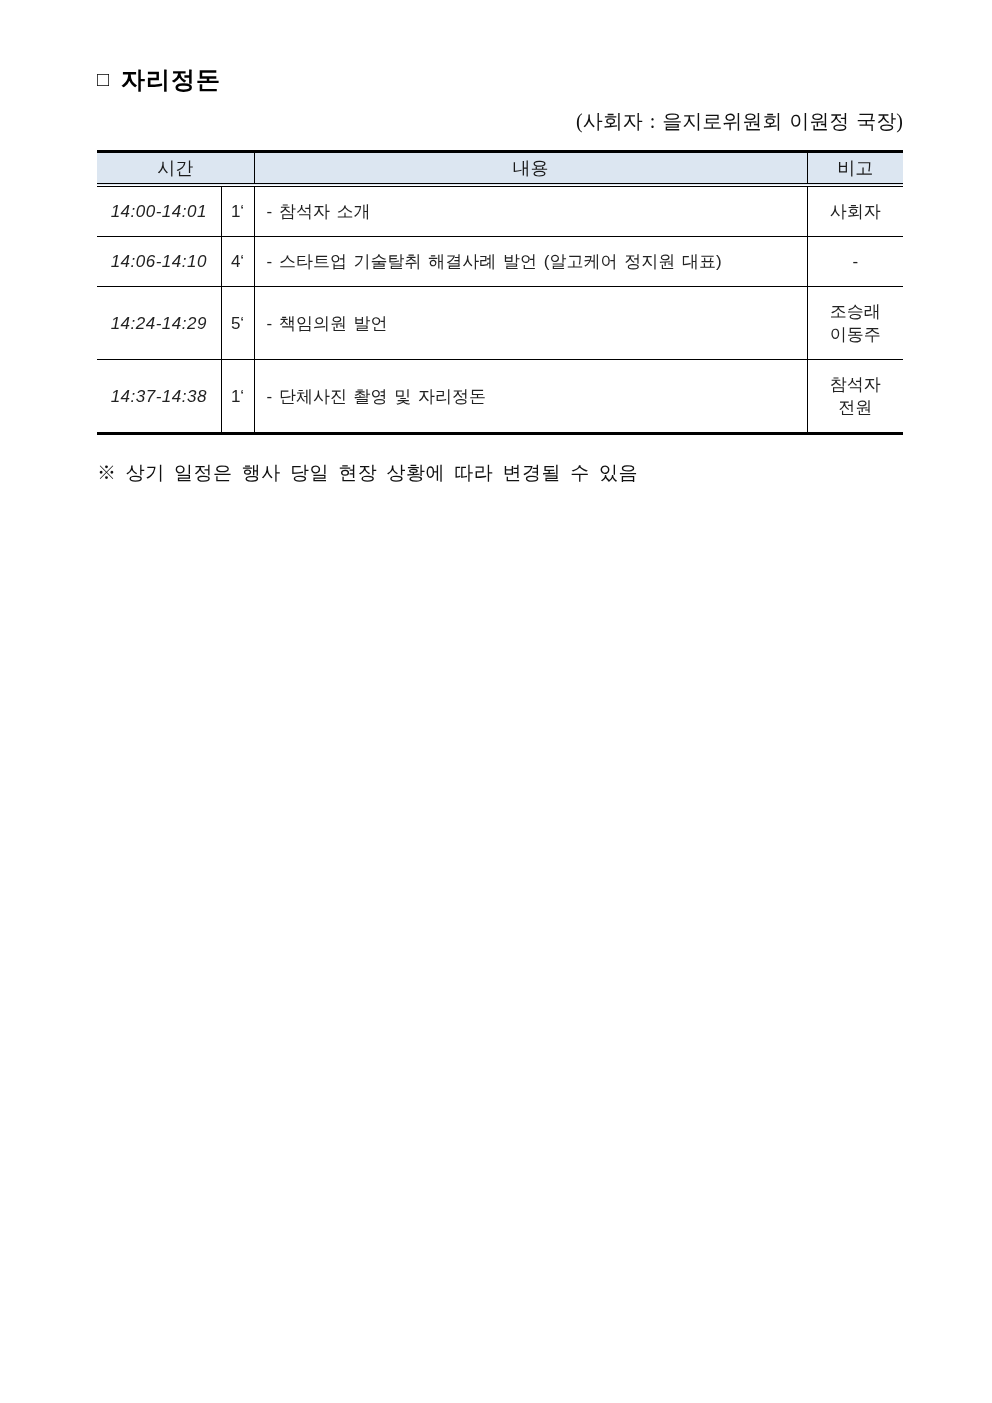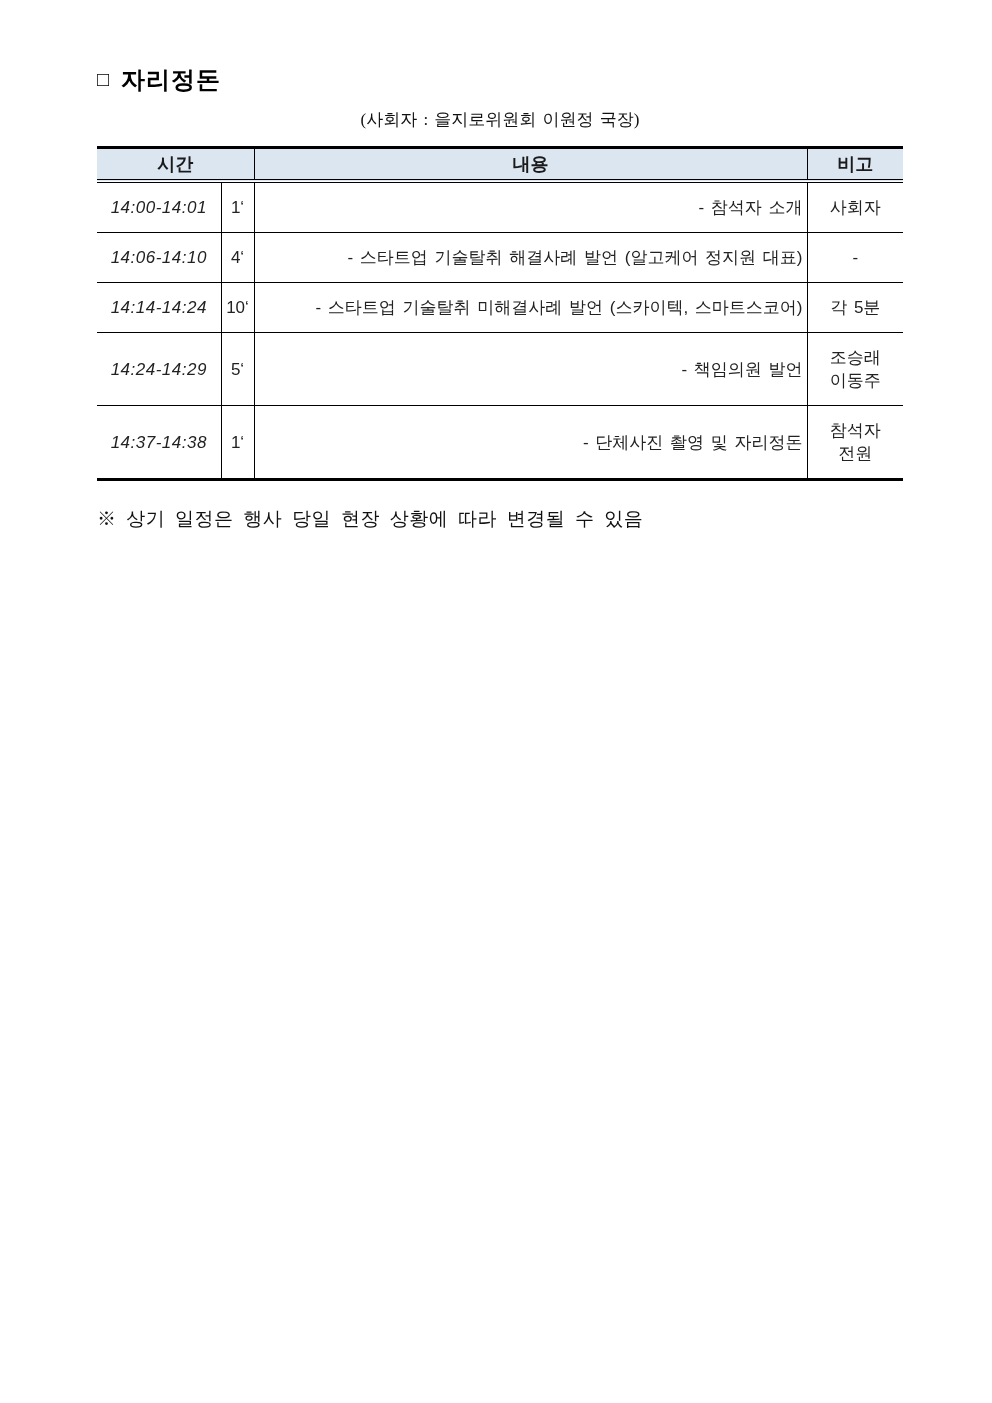--- a/index.html
+++ b/index.html
@@ -28,62 +28,62 @@
   }
   .doc-title .bullet{
     font-size:20px;line-height:20px;font-weight:bold;
     transform:translateY(-1px);
   }
   .doc-title .title-text{
     font-size:24px;letter-spacing:1px;line-height:28px;
   }
   
   .moderator-line{
-    text-align:center;
+    text-align:right;
     font-family:"Liberation Serif","DejaVu Serif",serif;
-    font-size:17px;color:#111111;
+    font-size:20px;color:#111111;
     word-spacing:2px;
     margin:14px 0 15px 0;
   }
   
   table.schedule{
     border-collapse:collapse;
     width:806px;
     table-layout:fixed;
   }
   col.w-time{width:124px;}
   col.w-dur{width:33px;}
   col.w-content{width:553px;}
   col.w-remark{width:96px;}
   thead th{
     background:var(--header-bg);
     border-top:3px solid var(--border);
     border-bottom:4px double var(--border);
-    font-size:18px;font-weight:bold;color:#1a1a1a;
+    font-size:18px;font-weight:normal;color:#1a1a1a;
     height:33px;padding:3px 0;
     text-align:center;vertical-align:middle;
   }
   thead th.h-time,thead th.h-content{border-right:1.5px solid var(--border);}
   tbody td{
     border-bottom:1.5px solid var(--border);
     font-size:17px;line-height:23px;color:var(--text);
     padding:13px 4px;
     vertical-align:middle;
     word-spacing:2px;
   }
   tbody tr:last-child td{border-bottom:3px solid var(--border);}
   td.c-time{text-align:center;border-right:1.5px solid var(--border);letter-spacing:0.5px;font-style:italic;}
   td.c-dur{text-align:center;border-right:1.5px solid var(--border);padding-left:0;padding-right:0;}
-  td.c-content{text-align:right;border-right:1.5px solid var(--border);padding-left:28px;}
+  td.c-content{text-align:left;border-right:1.5px solid var(--border);padding-left:12px;}
   td.c-content div{white-space:pre-wrap;}
   td.c-remark{text-align:center;}
   
   .footnote{
     margin-top:25px;
-    font-family:Liberation Sans, sans-serif;
+    font-family:Liberation Serif, serif;
     font-size:19px;color:#111111;
     word-spacing:4px;letter-spacing:0.5px;
   }
 </style>
 </head>
 <body>
 
 <div class="page">
 
   <div class="doc-title">
@@ -122,30 +122,20 @@
           <td class="c-time">14:06-14:10</td>
           <td class="c-dur">4‘</td>
           <td class="c-content">
             <div>- 스타트업 기술탈취 해결사례 발언 (알고케어 정지원 대표)</div>
           </td>
           <td class="c-remark">
             <div>-</div>
           </td>
         </tr>
         <tr>
-          <td class="c-time">14:14-14:24</td>
-          <td class="c-dur">10‘</td>
-          <td class="c-content">
-            <div>- 스타트업 기술탈취 미해결사례 발언 (스카이텍, 스마트스코어)</div>
-          </td>
-          <td class="c-remark">
-            <div>각 5분</div>
-          </td>
-        </tr>
-        <tr>
           <td class="c-time">14:24-14:29</td>
           <td class="c-dur">5‘</td>
           <td class="c-content">
             <div>- 책임의원 발언</div>
           </td>
           <td class="c-remark">
             <div>조승래</div>
             <div>이동주</div>
           </td>
         </tr>

